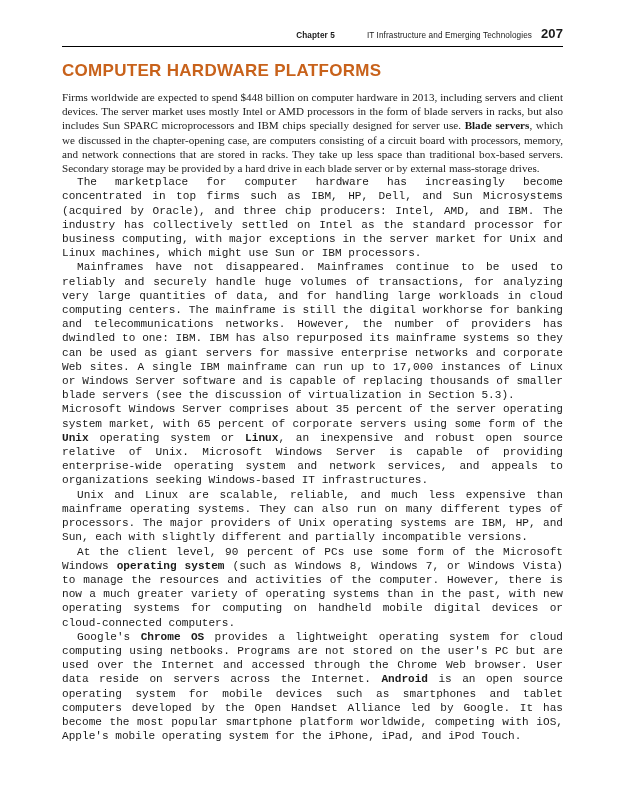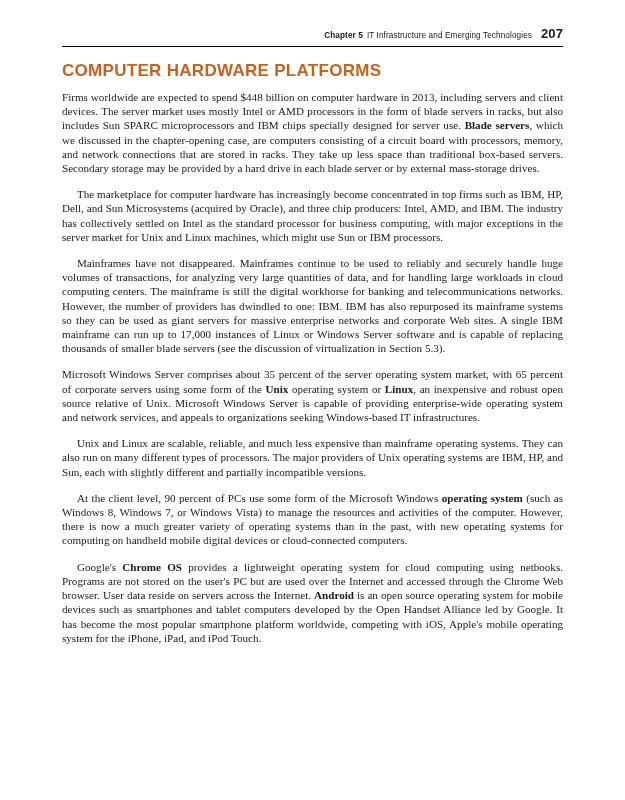--- a/index.html
+++ b/index.html
@@ -34,20 +34,21 @@
     margin-bottom: 5px;
     padding-right: 0px;
   }
   .running-head .chapter-label {
     font-weight: bold;
     margin-right: 4px;
   }
   .running-head .chapter-title {
     font-weight: normal;
     margin-right: 9px;
+    margin-left: 28px;
   }
   .running-head .page-number {
     font-weight: bold;
     font-size: 13px;
   }
   .rule {
     border: 0;
     border-top: 0.8px solid #000;
     margin: 0 0 14px 0;
     width: 100%;
@@ -71,21 +72,22 @@
     font-size: 11.1px;
     line-height: 14.2px;
     text-align: justify;
     text-justify: inter-word;
     hyphens: none;
   }
   p.indent {
     text-indent: 15px;
   }
   p + p {
-    margin-top: 12px;
+    margin-top: 0;
+    font-family: Liberation Mono, monospace;
   }
   .bold {
     font-weight: bold;
   }
 </style>
 </head>
 <body>
 
 <div class="page">
 

